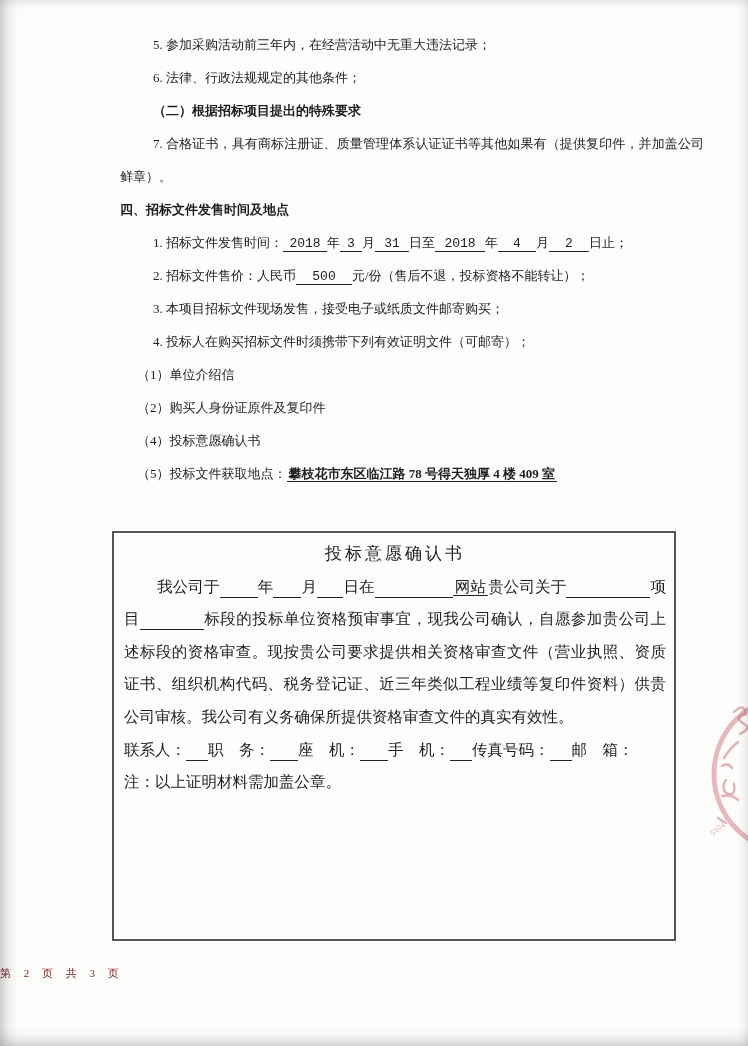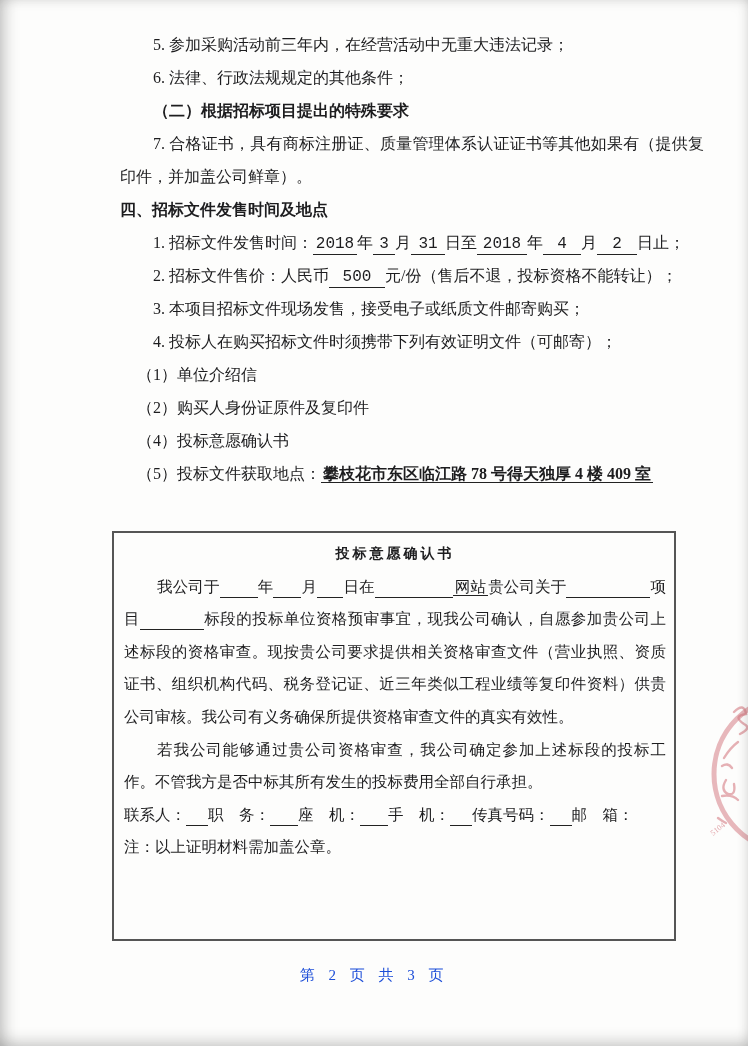--- a/index.html
+++ b/index.html
@@ -19,21 +19,21 @@
     box-shadow:
       inset 0 0 16px rgba(0,0,0,.05),
       inset 16px 0 16px -12px rgba(0,0,0,.22),
       inset -10px 0 12px -10px rgba(0,0,0,.12),
       inset 0 -16px 16px -12px rgba(0,0,0,.18),
       inset 0 10px 12px -10px rgba(0,0,0,.10);
     z-index:5;
   }
   .content{
     position:absolute;left:120px;top:28px;width:584px;
-    font-size:16px;line-height:33px;
+    font-size:13px;line-height:33px;
     text-align:justify;
   }
   .content p,.box-body p,.box-title{margin:0;}
   .p-indent2{text-indent:33px;}
   .p-indent1{text-indent:17px;}
   .heading{font-weight:bold;}
   .bold{font-weight:bold;}
   .ul{border-bottom:1px solid #222;padding:0 2px;}
   .blank{
     display:inline-block;
@@ -47,27 +47,27 @@
   .confirm-box{
     position:absolute;left:112px;top:531px;
     width:564px;height:410px;
     box-sizing:border-box;
     border:2px solid #555;
     padding:5px 8px 0 10px;
     font-size:15.5px;line-height:32.6px;
     text-align:justify;
   }
   .box-title{
-    text-align:center;font-weight:bold;
-    font-size:14px;letter-spacing:3px;
+    text-align:center;font-weight:normal;
+    font-size:17px;letter-spacing:3px;
   }
   .footer{
     position:absolute;left:0;right:0;top:966px;
-    text-align:center;
-    font-size:15px;letter-spacing:5px;color:#1d4ed8;
+    text-align:left;
+    font-size:11px;letter-spacing:5px;color:#7f1d1d;
   }
   .stamp{
     position:absolute;right:0;top:684px;
     width:40px;height:180px;
     overflow:visible;
     z-index:4;
     opacity:.75;
   }
 </style>
 </head>
@@ -88,21 +88,20 @@
       <p class="p-indent1"><span>（1）单位介绍信</span></p>
       <p class="p-indent1"><span>（2）购买人身份证原件及复印件</span></p>
       <p class="p-indent1"><span>（4）投标意愿确认书</span></p>
       <p class="p-indent1"><span>（5）投标文件获取地点：</span><span class="ul bold">攀枝花市东区临江路 78 号得天独厚 4 楼 409 室</span></p>
     </div>
 
   <div class="confirm-box">
     <p class="box-title">投标意愿确认书</p>
     <div class="box-body" id="box-lines">
         <p class="p-indent2"><span>我公司于</span><span class="blank" style="min-width: 38px;">&nbsp;</span><span>年</span><span class="blank" style="min-width: 28px;">&nbsp;</span><span>月</span><span class="blank" style="min-width: 26px;">&nbsp;</span><span>日在</span><span class="blank" style="min-width: 78px;">&nbsp;</span><span class="ul">网站</span><span>贵公司关于</span><span class="blank" style="min-width: 84px;">&nbsp;</span><span>项目</span><span class="blank" style="min-width: 64px;">&nbsp;</span><span>标段的投标单位资格预审事宜，现我公司确认，自愿参加贵公司上述标段的资格审查。现按贵公司要求提供相关资格审查文件（营业执照、资质证书、组织机构代码、税务登记证、近三年类似工程业绩等复印件资料）供贵公司审核。我公司有义务确保所提供资格审查文件的真实有效性。</span></p>
-        <p class="p-indent2"><span>若我公司能够通过贵公司资格审查，我公司确定参加上述标段的投标工作。不管我方是否中标其所有发生的投标费用全部自行承担。</span></p>
         <p><span>联系人：</span><span class="blank" style="min-width: 22px;">&nbsp;</span><span>职　务：</span><span class="blank" style="min-width: 28px;">&nbsp;</span><span>座　机：</span><span class="blank" style="min-width: 28px;">&nbsp;</span><span>手　机：</span><span class="blank" style="min-width: 22px;">&nbsp;</span><span>传真号码：</span><span class="blank" style="min-width: 22px;">&nbsp;</span><span>邮　箱：</span></p>
         <p><span>注：以上证明材料需加盖公章。</span></p>
       </div>
   </div>
 
   <div class="footer">第 2 页 共 3 页</div>
 
   <svg class="stamp" viewBox="0 0 40 180">
     <circle cx="84" cy="90" r="78" fill="none" stroke="#c9545e" stroke-width="5" opacity="0.55"></circle>
     <g fill="none" stroke="#c9545e" stroke-width="2.4" stroke-linecap="round" opacity="0.6">

